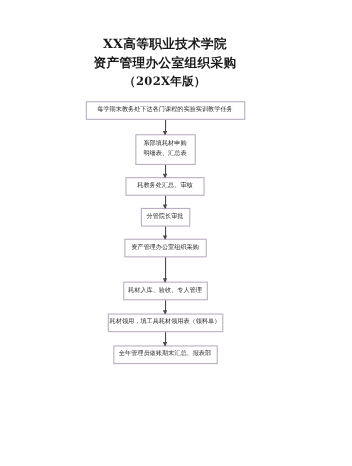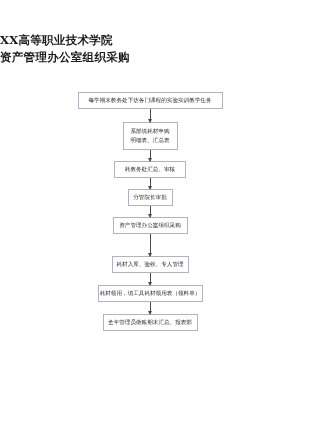--- a/index.html
+++ b/index.html
@@ -14,21 +14,21 @@
     overflow: hidden;
     position: relative;
   }
 
   
   .doc-title {
     position: absolute;
     top: 32px;
     left: 0;
     width: 300px;
-    text-align: left;
+    text-align: center;
   }
   .doc-title .tline {
     display: block;
     font-family: "DejaVu Serif", "Liberation Serif", serif;
     font-weight: bold;
     font-size: 11.5px;
     line-height: 17px;
     color: #1a1a1a;
     letter-spacing: 0.3px;
     white-space: nowrap;
@@ -104,20 +104,21 @@
   .c5 { height: 22px; }
   .c6 { height: 12px; }
   .c7 { height: 12px; }
 </style>
 </head>
 <body>
 
 <div class="doc-title">
   <span class="tline">XX高等职业技术学院</span>
   <span class="tline">资产管理办公室组织采购</span>
+  <span class="tline small">（202X年版）</span>
 </div>
 
 <div class="flow">
 
   <div class="node n1">
     <span class="nline">每学期末教务处下达各门课程的实验实训教学任务</span>
   </div>
 
   <div class="connector c1"></div>
 

